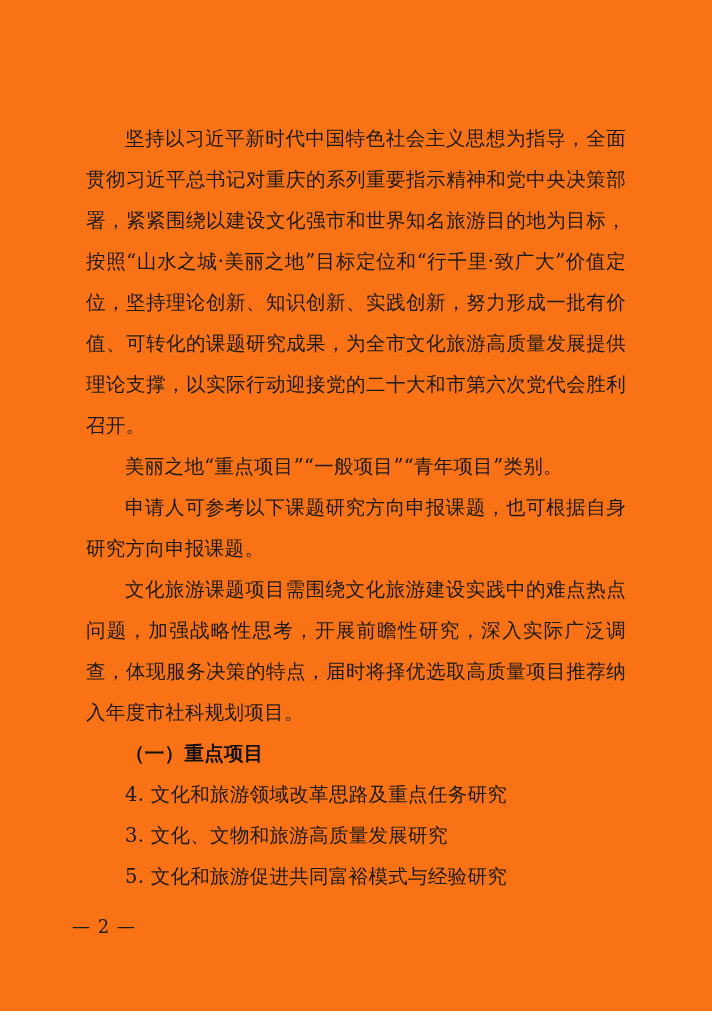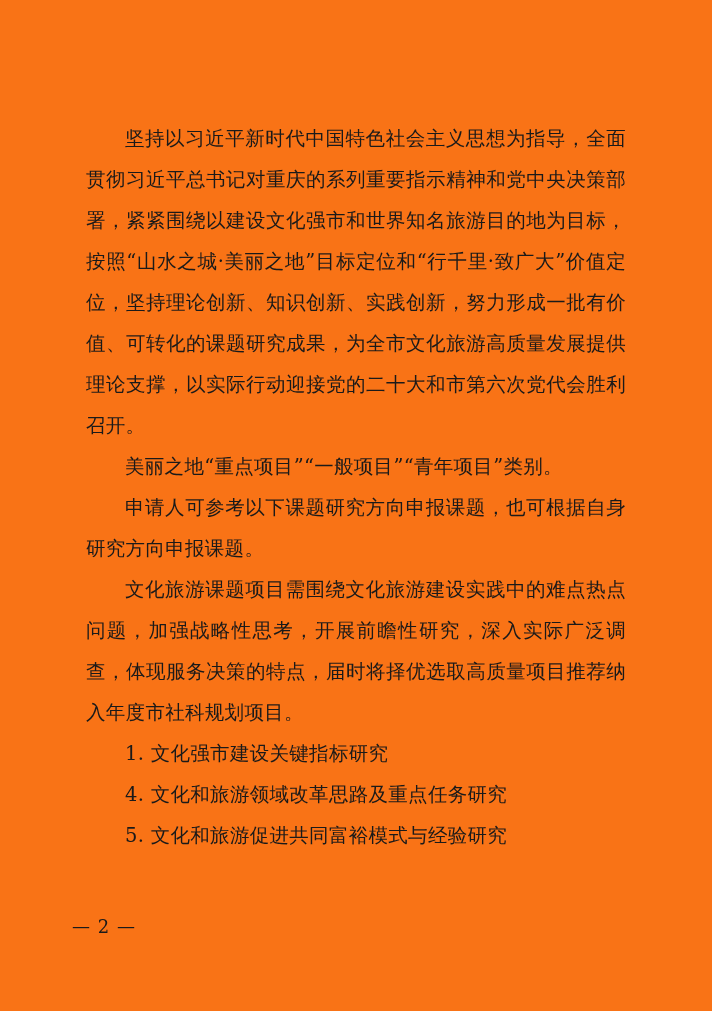--- a/index.html
+++ b/index.html
@@ -79,21 +79,22 @@
 
     <p class="para indent">坚持以习近平新时代中国特色社会主义思想为指导，全面贯彻习近平总书记对重庆的系列重要指示精神和党中央决策部署，紧紧围绕以建设文化强市和世界知名旅游目的地为目标，按照“山水之城·美丽之地”目标定位和“行千里·致广大”价值定位，坚持理论创新、知识创新、实践创新，努力形成一批有价值、可转化的课题研究成果，为全市文化旅游高质量发展提供理论支撑，以实际行动迎接党的二十大和市第六次党代会胜利召开。</p>
 
 
     <p class="para indent">美丽之地“重点项目”“一般项目”“青年项目”类别。</p>
 
     <p class="para indent">申请人可参考以下课题研究方向申报课题，也可根据自身研究方向申报课题。</p>
 
     <p class="para indent">文化旅游课题项目需围绕文化旅游建设实践中的难点热点问题，加强战略性思考，开展前瞻性研究，深入实际广泛调查，体现服务决策的特点，届时将择优选取高质量项目推荐纳入年度市社科规划项目。</p>
 
+    <p class="subheading">（一）重点项目</p>
 
-    <p class="list-item">1. 文化强市建设关键指标研究</p>
     <p class="list-item">4. 文化和旅游领域改革思路及重点任务研究</p>
+    <p class="list-item">3. 文化、文物和旅游高质量发展研究</p>
     <p class="list-item">5. 文化和旅游促进共同富裕模式与经验研究</p>
 
   </div>
 
   <div class="page-number">— 2 —</div>
 </div>
 
 </body></html>

